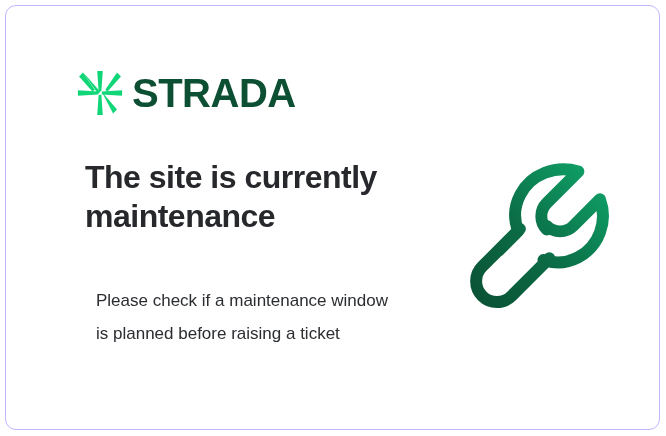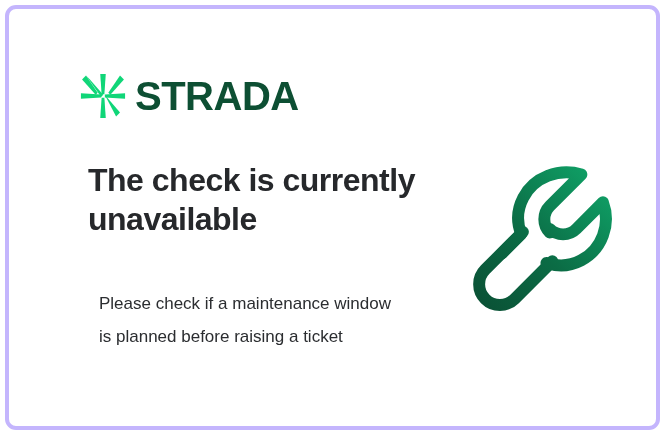--- a/index.html
+++ b/index.html
@@ -24,21 +24,21 @@
 
   
   .card {
     position: absolute;
     left: 5px;
     top: 5px;
     width: 655px;
     height: 425px;
     box-sizing: border-box;
     background: #ffffff;
-    border: 4px solid #c4b5fd;
+    border: 1px solid #c4b5fd;
     border-radius: 11px;
   }
 
   
   .brand {
     position: absolute;
     left: 71px;
     top: 64px;
     display: flex;
     align-items: center;
@@ -124,21 +124,21 @@
 
             <polygon points="87.0,5.5 95.5,14.0 66.0,47.5 61.5,43.0"></polygon>
             <polygon points="38.5,43.0 34.0,47.5 4.5,14.0 13.0,5.5"></polygon>
           </g>
         </svg>
       </span>
 
       <span class="brand-word">STRADA</span>
     </div>
 
-    <h1 class="headline">The check is currently unavailable</h1>
+    <h1 class="headline">The site is currently maintenance</h1>
 
     <p class="subcopy">Please check if a maintenance window is planned before raising a ticket</p>
 
     <div class="wrench">
       <svg viewBox="0 0 100 100" xmlns="http://www.w3.org/2000/svg" aria-hidden="true">
         <defs>
           <linearGradient id="wrenchGrad" x1="8" y1="92" x2="92" y2="8" gradientUnits="userSpaceOnUse">
             <stop offset="0%" stop-color="#0a4f34"></stop>
             <stop offset="45%" stop-color="#0b6c45"></stop>
             <stop offset="100%" stop-color="#10a86b"></stop>

